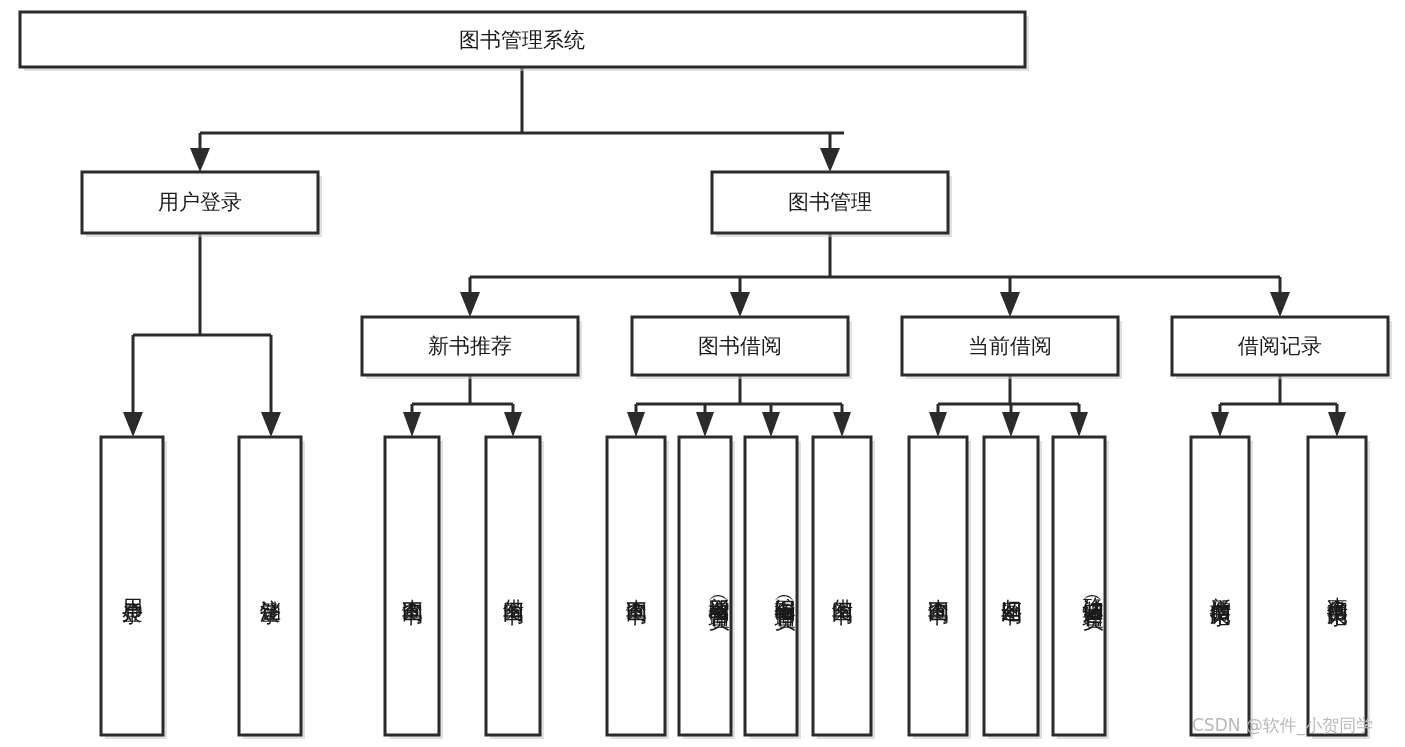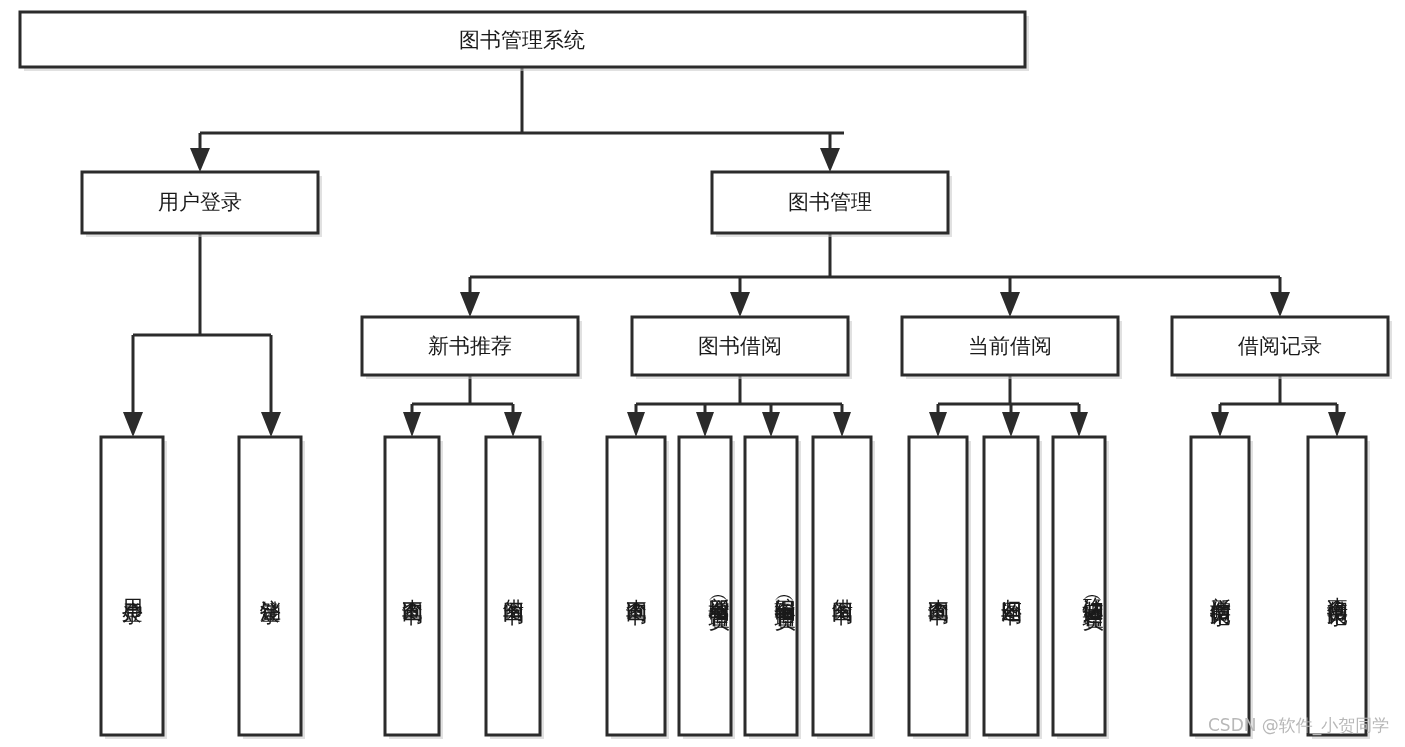--- a/index.html
+++ b/index.html
@@ -69,21 +69,20 @@
     pointer-events: none;
   }
   .watermark {
     position: absolute;
     font-family: "DejaVu Sans", "Liberation Sans", sans-serif;
     font-size: 17px;
     color: #b8b8b8;
     white-space: nowrap;
     left: 1192px;
     top: 714px;
-    padding-left: 16px;
   }
 </style>
 </head>
 <body>
 
 <div id="diagram-root">
 
   <svg class="flow" viewBox="0 0 1405 747">
     <defs></defs>
 

